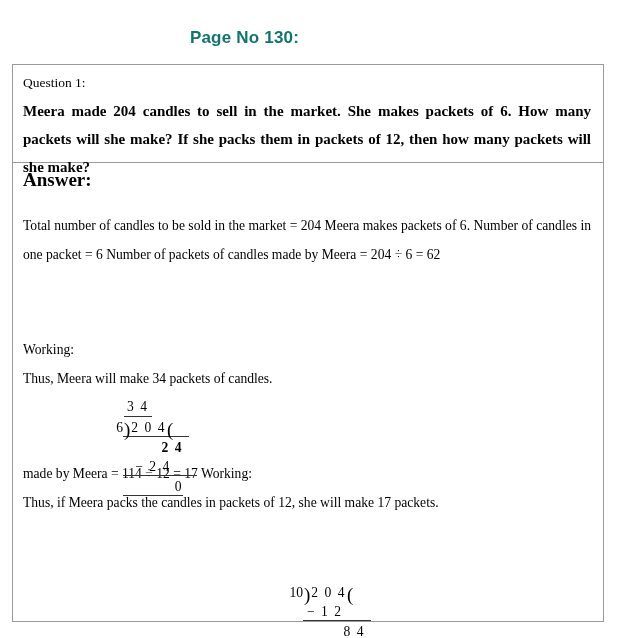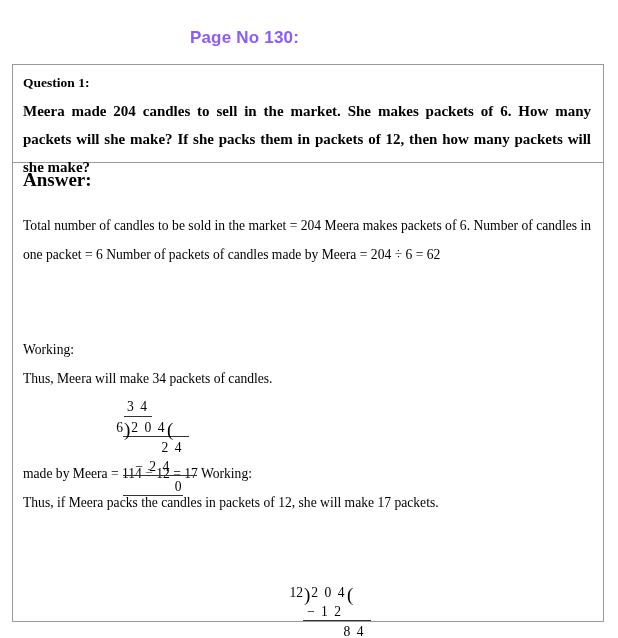--- a/index.html
+++ b/index.html
@@ -20,21 +20,21 @@
   .page-title {
     position: absolute;
     top: 28px;
     left: 0;
     width: 489px;
     text-align: center;
     font-family: "Liberation Sans", "DejaVu Sans", sans-serif;
     font-weight: bold;
     font-size: 17px;
     letter-spacing: 0.2px;
-    color: #8b5cf6;
+    color: #0f766e;
   }
 
   
   .doc-box {
     position: absolute;
     left: 12px;
     top: 64px;
     width: 592px;
     height: 558px;
     border: 1px solid #9a9a9a;
@@ -42,21 +42,21 @@
     background: #fff;
   }
 
   .question-section {
     padding: 7px 10px 10px 10px;
     border-bottom: 1px solid #9a9a9a;
     height: 98px;
     box-sizing: border-box;
   }
   .q-label {
-    font-weight: bold;
+    font-weight: normal;
     font-size: 13.5px;
     line-height: 22px;
     margin-bottom: 3px;
   }
   .q-text {
     font-weight: bold;
     font-size: 15px;
     line-height: 28px;
     text-align: justify;
     text-justify: inter-word;
@@ -185,40 +185,40 @@
         </div>
 
         <div class="div-row">
           <span class="divisor-col">6</span>
           <span class="paren">)</span>
           <span class="dividend">2 0 4</span>
           <span class="paren">(</span>
         </div>
 
 
-        <div class="div-row rule" style="height:19px;width:60px;margin-left:22px;justify-content:flex-end;padding-right:6px;">
+        <div class="div-row rule" style="height:19px;width:60px;margin-left:22px;justify-content:flex-end;padding-right:6px;font-weight:bold;">
           <span class="sub-line">2 4</span>
         </div>
 
         <div class="div-row" style="width:60px;margin-left:22px;justify-content:center;padding-right:2px;">
           <span class="sub-line">− 2 4</span>
         </div>
 
         <div class="div-row rule" style="height:19px;width:60px;margin-left:22px;justify-content:flex-end;padding-right:14px;">
           <span class="sub-line">0</span>
         </div>
 
         <div style="width:60px;margin-left:22px;border-top:1.1px solid #333;"></div>
       </div>
 
       <div class="division" id="division-two">
 
 
         <div class="div-row">
-          <span class="divisor-col">12</span>
+          <span class="divisor-col">10</span>
           <span class="paren">)</span>
           <span class="dividend">2 0 4</span>
           <span class="paren">(</span>
         </div>
 
         <div class="div-row">
           <span class="divisor-col">&nbsp;</span>
           <span class="sub-line" style="padding-left:3px;">− 1 2</span>
         </div>
 

